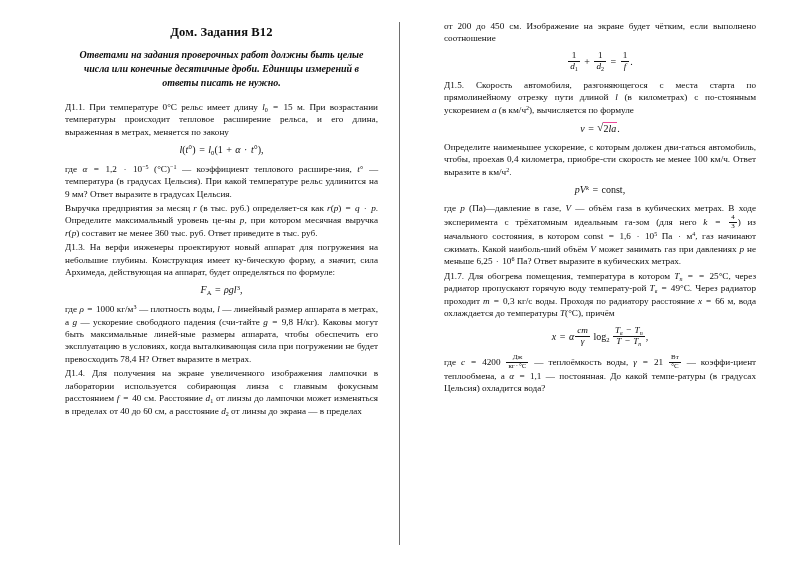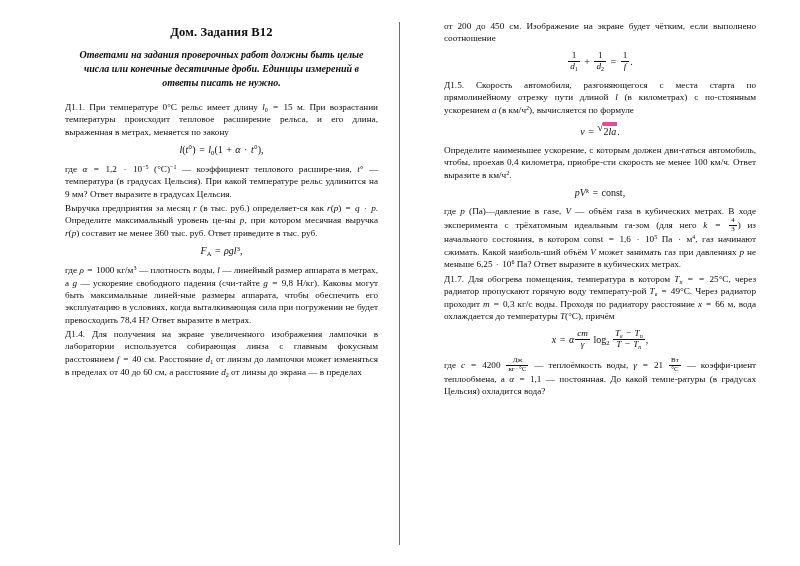--- a/index.html
+++ b/index.html
@@ -118,21 +118,21 @@
   }
   .sqrt::before {
     content: "\221A";
     position: absolute;
     left: 0;
     top: -0.04em;
     font-size: 1.08em;
   }
   .sqrt > .rad {
     display: inline-block;
-    border-top: 4px solid #ec4899;
+    border-top: 1px solid #ec4899;
     padding: 0 1px 0 1px;
   }
   .op { font-style: normal; padding: 0 1px; }
   .dash { font-style: normal; }
   .deg { font-style: normal; }
 </style>
 </head>
 <body>
 
 <div class="page">
@@ -148,20 +148,21 @@
     <p class="task"><span class="tno">Д1.1.</span> При температуре 0<span class="deg">°</span>C рельс имеет длину <i>l</i><sub>0</sub> <span class="op">=</span> 15 м. При возрастании температуры происходит тепловое расширение рельса, и его длина, выраженная в метрах, меняется по закону</p>
 
     <div class="formula"><i>l</i>(<i>t</i><span class="deg">°</span>) <span class="op">=</span> <i>l</i><sub>0</sub>(1 <span class="op">+</span> <i>α</i> <span class="op">·</span> <i>t</i><span class="deg">°</span>),</div>
 
     <p class="cont">где <i>α</i> <span class="op">=</span> 1,2 <span class="op">·</span> 10<sup>−5</sup> (<span class="deg">°</span>C)<sup>−1</sup> <span class="dash">—</span> коэффициент теплового расшире‑ния, <i>t</i><span class="deg">°</span> <span class="dash">—</span> температура (в градусах Цельсия). При какой температуре рельс удлинится на 9 мм? Ответ выразите в градусах Цельсия.</p>
 
 
 
     <p class="cont">Выручка предприятия за месяц <i>r</i> (в тыс. руб.) определяет‑ся как <i>r</i>(<i>p</i>) <span class="op">=</span> <i>q</i> <span class="op">·</span> <i>p</i>. Определите максимальный уровень це‑ны <i>p</i>, при котором месячная выручка <i>r</i>(<i>p</i>) составит не менее 360 тыс. руб. Ответ приведите в тыс. руб.</p>
 
+    <p class="task"><span class="tno">Д1.3.</span> На верфи инженеры проектируют новый аппарат для погружения на небольшие глубины. Конструкция имеет ку‑бическую форму, а значит, сила Архимеда, действующая на аппарат, будет определяться по формуле:</p>
 
     <div class="formula"><i>F</i><sub>A</sub> <span class="op">=</span> <i>ρgl</i><sup>3</sup>,</div>
 
     <p class="cont">где <i>ρ</i> <span class="op">=</span> 1000 кг/м<sup>3</sup> <span class="dash">—</span> плотность воды, <i>l</i> <span class="dash">—</span> линейный размер аппарата в метрах, а <i>g</i> <span class="dash">—</span> ускорение свободного падения (счи‑тайте <i>g</i> <span class="op">=</span> 9,8 Н/кг). Каковы могут быть максимальные линей‑ные размеры аппарата, чтобы обеспечить его эксплуатацию в условиях, когда выталкивающая сила при погружении не будет превосходить 78,4 Н? Ответ выразите в метрах.</p>
 
     <p class="task"><span class="tno">Д1.4.</span> Для получения на экране увеличенного изображения лампочки в лаборатории используется собирающая линза с главным фокусным расстоянием <i>f</i> <span class="op">=</span> 40 см. Расстояние <i>d</i><sub>1</sub> от линзы до лампочки может изменяться в пределах от 40 до 60 см, а расстояние <i>d</i><sub>2</sub> от линзы до экрана <span class="dash">—</span> в пределах</p>
 
   </div>
 
   <div class="column col-right">

